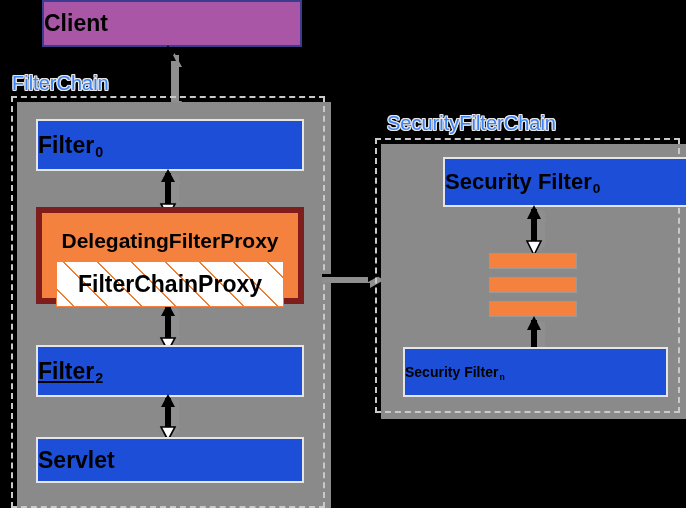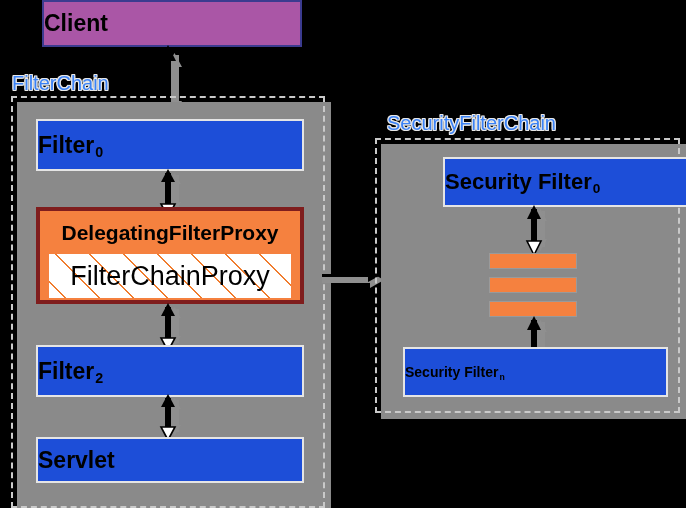--- a/index.html
+++ b/index.html
@@ -30,37 +30,37 @@
       background:#a8a8a8;z-index:-1;}
 
   .node-orange{background:#1d4ed8;border:2px solid #e5e5e5;}
   .node-purple{background:#aa56a6;border:2px solid #3b3b8f;}
 
   .node-label{position:relative;z-index:3;display:inline-block;}
   .node-label sub{font-size:0.62em;vertical-align:baseline;position:relative;top:0.30em;
                   font-weight:bold;margin-left:1px;}
 
   
-  .dfp{position:absolute;box-sizing:border-box;background:#f5813f;border:4px solid #7f1d1d;
-       padding:2px;}
+  .dfp{position:absolute;box-sizing:border-box;background:#f5813f;border:6px solid #7f1d1d;
+       padding:8px;}
   .dfp::before{content:"";position:absolute;left:-10px;top:10px;width:100%;height:100%;
       background:#f2f2f2;z-index:-2;}
   .dfp::after{content:"";position:absolute;left:-5px;top:5px;width:100%;height:100%;
       background:#a8a8a8;z-index:-1;}
   .dfp-title{position:relative;z-index:3;height:40px;display:flex;align-items:center;
              justify-content:center;font-weight:bold;color:#000;font-size:21px;}
   .fcp{position:relative;z-index:3;margin:0 6px 6px 6px;height:46px;
        display:flex;align-items:center;justify-content:center;
        border:1px solid #f5813f;box-sizing:border-box;
        background:
          repeating-linear-gradient(45deg,
            #ffffff 0px, #ffffff 11px,
            #f07c2d 11px, #f07c2d 12.5px,
            #ffffff 12.5px, #ffffff 24px);}
-  .fcp-label{font-weight:normal;color:#000;font-size:27px;
+  .fcp-label{font-weight:bold;color:#000;font-size:23px;
              padding:0 2px;}
 
   
   .stack{position:absolute;}
   .stack .bar{position:absolute;background:#f5813f;border:1px solid #9a9a9a;box-sizing:border-box;}
   .stack .bar::before{content:"";position:absolute;left:-4px;top:4px;width:100%;height:100%;
       background:#a8a8a8;z-index:-1;}
 
   
   .arrow{position:absolute;}
@@ -121,21 +121,21 @@
     <svg width="24" height="48" viewBox="0 0 24 48">
       <rect x="12" y="6" width="9" height="34" fill="#8f8f8f"></rect>
       <polygon points="16.5,4 10,15 23,15" fill="#8f8f8f"></polygon>
       <polygon points="16.5,44 10,33 23,33" fill="#8f8f8f"></polygon>
       <rect x="7" y="4" width="6" height="38" fill="#000"></rect>
       <polygon points="10,0 3,13 17,13" fill="#000"></polygon>
       <polygon points="10,48 3,35 17,35" fill="#ffffff" stroke="#000" stroke-width="1.6"></polygon>
     </svg>
   </div>
 
-  <div class="node node-orange" style="left:36px;top:345px;width:268px;height:52px;font-size:23px;">
+  <div class="node node-orange" style="left:36px;top:345px;width:268px;height:52px;font-size:23px;text-decoration:underline;">
     <span class="node-label">
       <span>Filter</span><sub>2</sub>
     </span>
   </div>
 
   <div class="arrow" style="left:158px;top:394px;width:24px;height:46px;">
     <svg width="24" height="46" viewBox="0 0 24 46">
       <rect x="12" y="6" width="9" height="32" fill="#8f8f8f"></rect>
       <polygon points="16.5,4 10,15 23,15" fill="#8f8f8f"></polygon>
       <polygon points="16.5,42 10,31 23,31" fill="#8f8f8f"></polygon>

